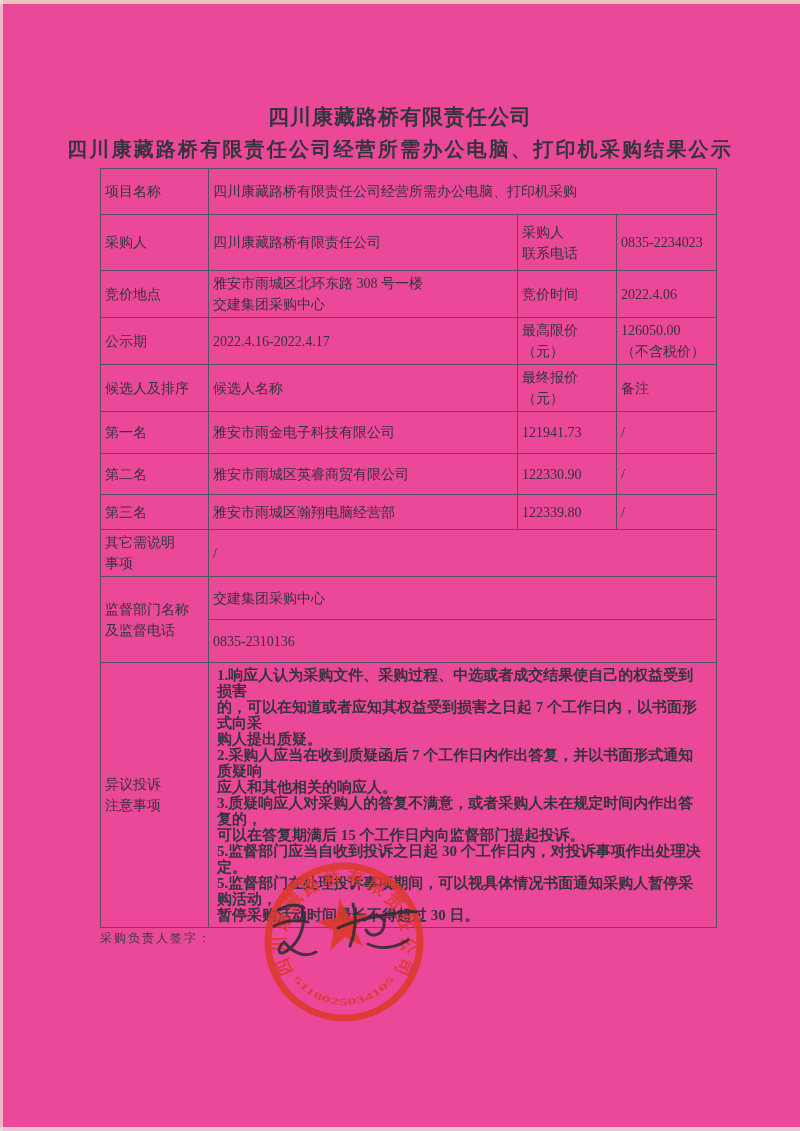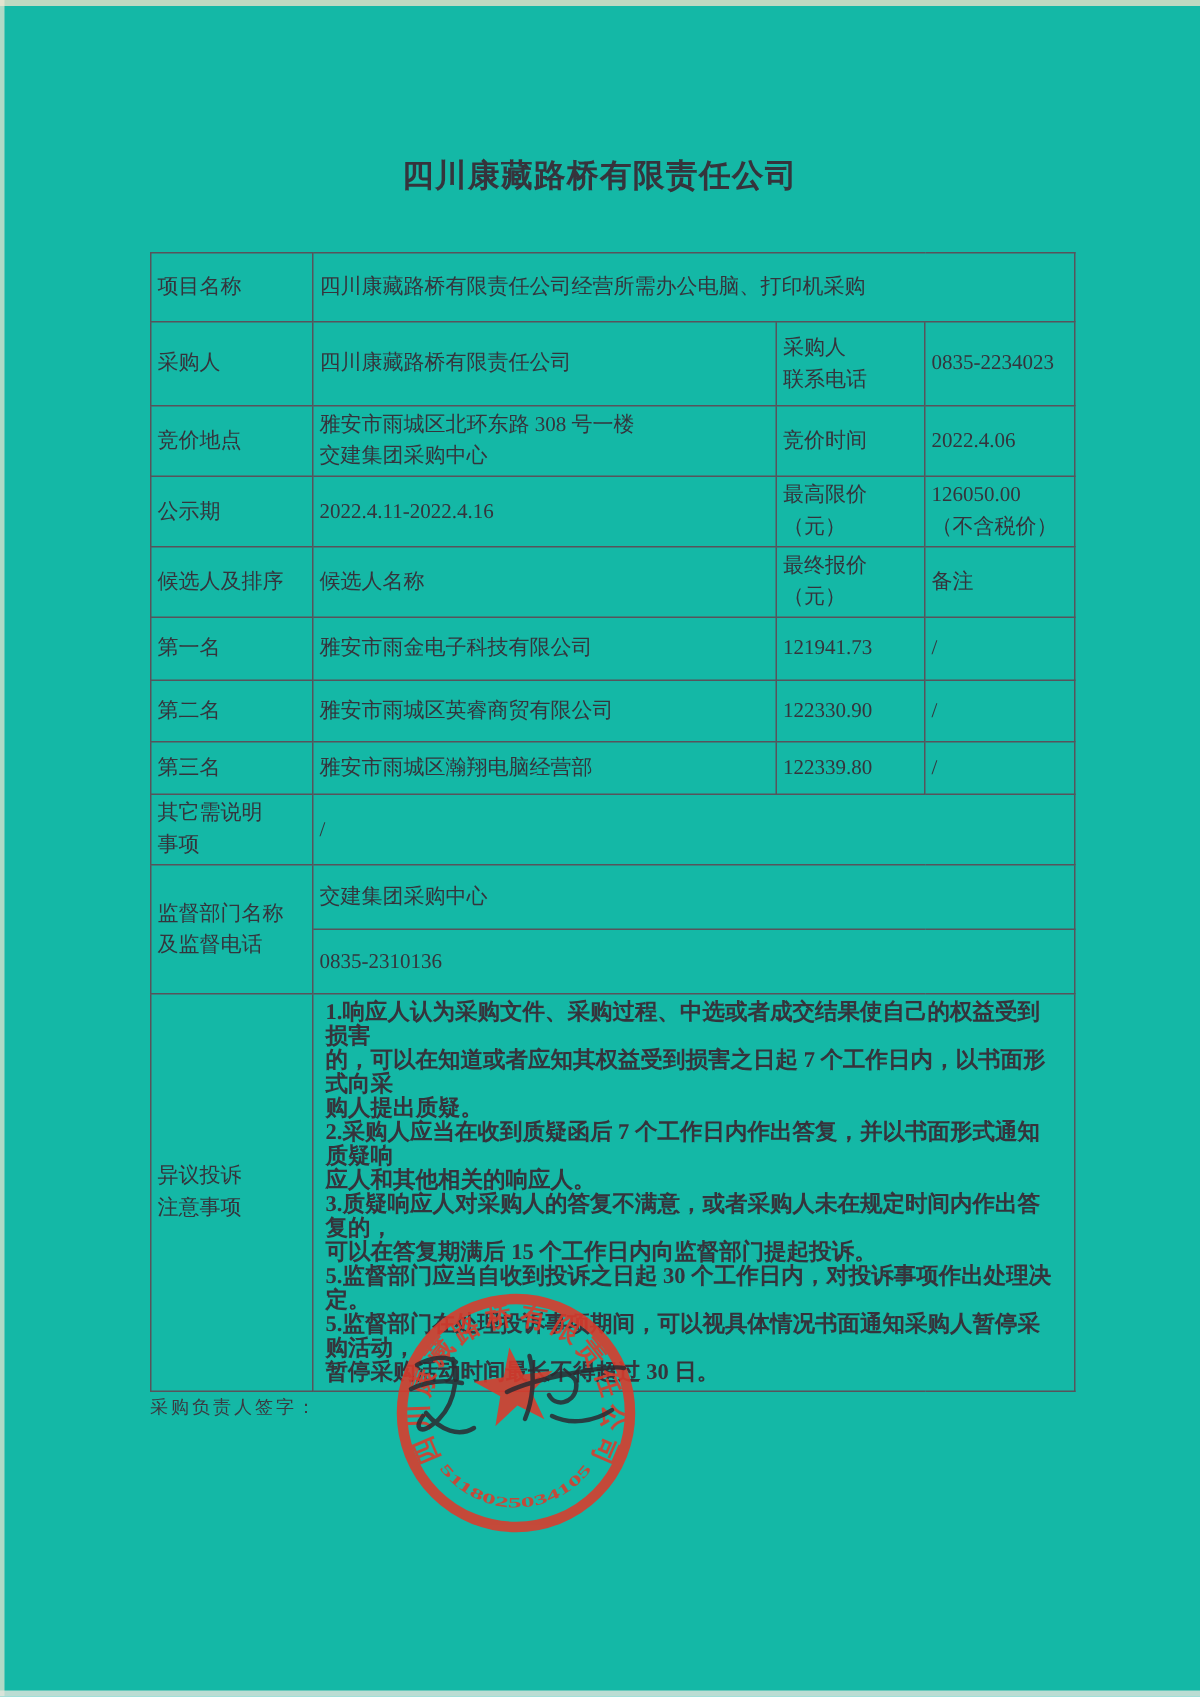--- a/index.html
+++ b/index.html
@@ -1,16 +1,16 @@
 <!DOCTYPE html>
 <html><head>
 <meta charset="utf-8">
 <style>
   html,body{margin:0;padding:0;background:#ffffff;}
-  .page{position:relative;width:800px;height:1131px;background:#14b8a6;overflow:hidden;
+  .page{position:relative;width:800px;height:1131px;background:#ec4899;overflow:hidden;
         font-family:"Liberation Serif","DejaVu Serif",serif;color:#35343c;}
   .edge-top{position:absolute;top:0;left:0;right:0;height:4px;background:#e9e1c8;opacity:.8;}
   .edge-left{position:absolute;top:0;left:0;bottom:0;width:3px;background:#efe8d4;opacity:.7;}
   .edge-bottom{position:absolute;bottom:0;left:0;right:0;height:4px;background:#e3e6de;opacity:.8;}
   .title{position:absolute;top:103px;left:0;width:100%;text-align:center;
          font-size:21px;font-weight:bold;letter-spacing:1px;}
   .subtitle{position:absolute;top:136px;left:0;width:100%;text-align:center;
          font-size:20px;font-weight:bold;letter-spacing:2.2px;}
   table.doc{position:absolute;top:168px;left:100px;width:616px;border-collapse:collapse;
          table-layout:fixed;}
@@ -37,20 +37,21 @@
 </style>
 </head>
 <body>
 
 <div class="page">
   <div class="edge-top"></div>
   <div class="edge-left"></div>
   <div class="edge-bottom"></div>
 
   <div class="title">四川康藏路桥有限责任公司</div>
+  <div class="subtitle">四川康藏路桥有限责任公司经营所需办公电脑、打印机采购结果公示</div>
 
   <table class="doc">
     <colgroup>
         <col style="width:108px">
         <col style="width:309px">
         <col style="width:99px">
         <col style="width:100px">
       </colgroup>
 
     <tbody>
@@ -70,21 +71,21 @@
     <tr class="h-place">
       <th>竞价地点</th>
       <td class="pre">雅安市雨城区北环东路 308 号一楼
 交建集团采购中心</td>
       <th>竞价时间</th>
       <td>2022.4.06</td>
     </tr>
 
     <tr class="h-publicity">
       <th>公示期</th>
-      <td>2022.4.11-2022.4.16</td>
+      <td>2022.4.16-2022.4.17</td>
       <th class="pre">最高限价
 （元）</th>
       <td class="pre">126050.00
 （不含税价）</td>
     </tr>
 
     <tr class="h-chead">
       <th>候选人及排序</th>
       <td>候选人名称</td>
       <th class="pre">最终报价

